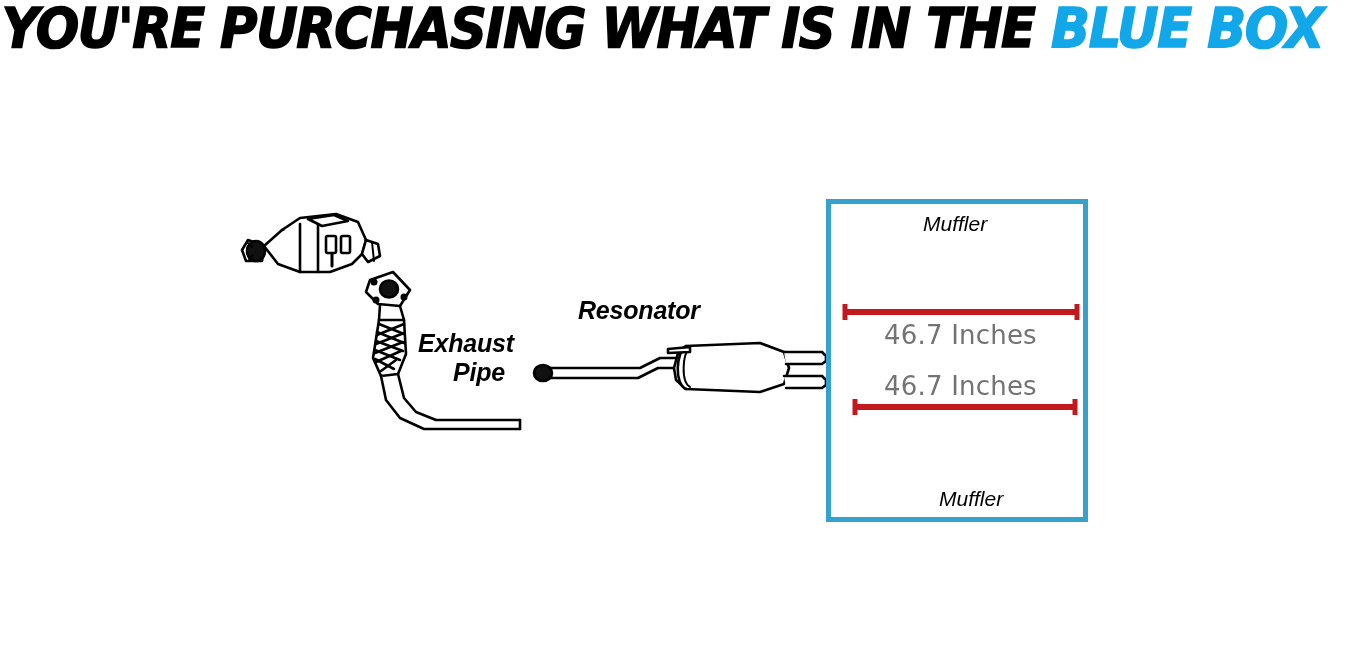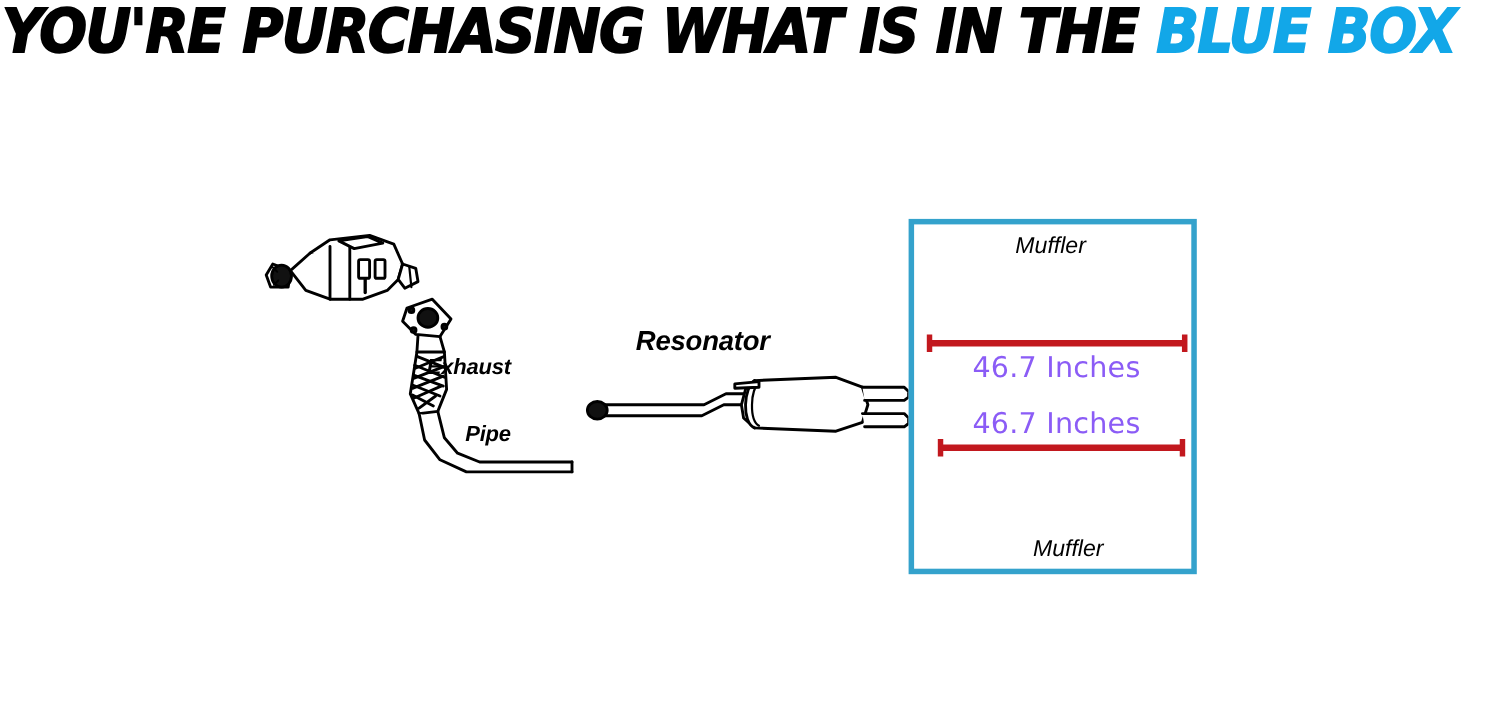--- a/index.html
+++ b/index.html
@@ -68,26 +68,26 @@
     white-space: pre-line;
     letter-spacing: -0.2px;
   }
   .label-catalytic {
     left: 200px;
     top: 283px;
     font-size: 25px;
     text-align: left;
   }
   .label-exhaust {
-    left: 388px;
+    left: 418px;
     top: 300px;
-    font-size: 20px;
-    text-align: right;
-  }
-  .label-exhaust .l2 { display: block; padding-left: 26px; margin-top: 38px; }
+    font-size: 25px;
+    text-align: center;
+  }
+  .label-exhaust .l2 { display: block; padding-left: 26px; }
   .label-resonator {
     left: 578px;
     top: 296px;
     font-size: 25px;
   }
 
   
   .blue-box {
     position: absolute;
     left: 826px;
@@ -108,21 +108,21 @@
     white-space: nowrap;
   }
   .box-label-top { left: 923px; top: 212px; }
   .box-label-bottom { left: 939px; top: 487px; }
 
   .dim-text {
     position: absolute;
     font-family: "DejaVu Sans", sans-serif;
     font-weight: 400;
     font-size: 26px;
-    color: #8b5cf6;
+    color: #737373;
     white-space: nowrap;
     letter-spacing: 0.2px;
   }
   .dim-text-top { left: 884px; top: 320px; }
   .dim-text-bottom { left: 884px; top: 371px; }
 
   .dim-rule {
     position: absolute;
     height: 18px;
   }

